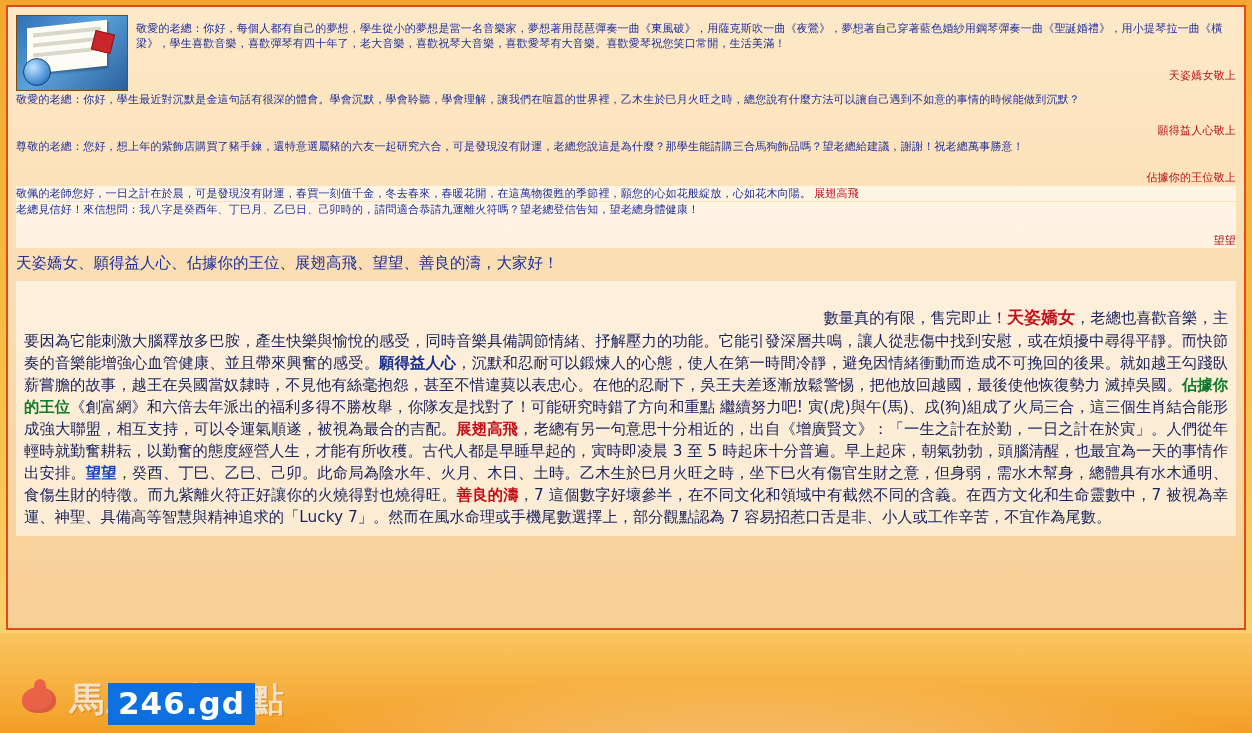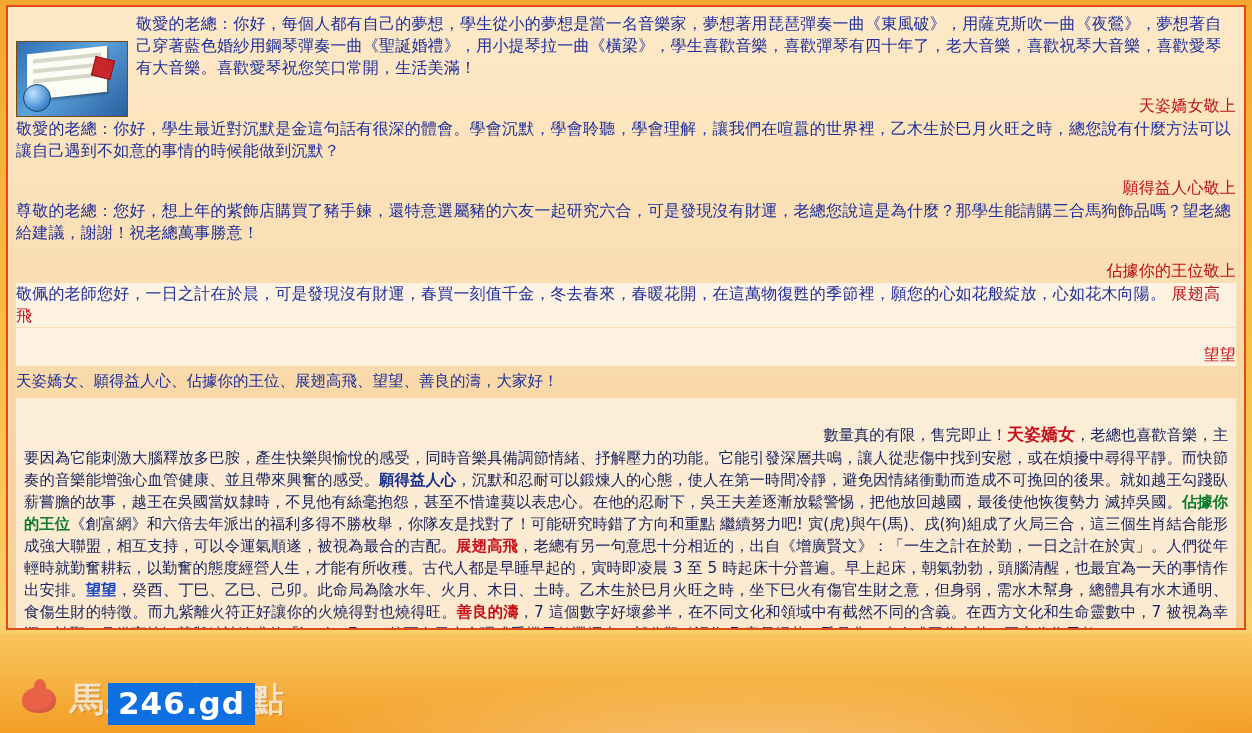--- a/index.html
+++ b/index.html
@@ -19,26 +19,27 @@
     background:linear-gradient(180deg,#fde9c8 0%,#fbdfb4 40%,#f7cf95 100%);
     box-sizing:border-box;
     overflow:hidden;
   }
   .letters{
     position:relative;
     padding:6px 8px 0 8px;
   }
   .letter{
     display:flex;
-    align-items:flex-end;
+    align-items:center;
     color:#1f2f9c;
-    font-size:16px;
+    font-size:11px;
     line-height:1.37;
     letter-spacing:.2px;
     margin-bottom:1px;
+    font-family:Liberation Serif, serif;
   }
   .letter .body{flex:1;}
   .sig{display:block;text-align:right;color:#b8121a;margin-top:16px;}
   .thumb{
     width:110px;height:74px;flex:0 0 110px;
     margin:2px 8px 0 0;
     border:1px solid #7a4a12;
     background:linear-gradient(135deg,#2f6fb5 0%,#5ba3dd 45%,#2a5f9e 100%);
     position:relative;overflow:hidden;
   }
@@ -161,20 +162,21 @@
 
       <div class="letter hl-white">
         <div class="body">
           <span>敬佩的老師您好，一日之計在於晨，可是發現沒有財運，春買一刻值千金，冬去春來，春暖花開，在這萬物復甦的季節裡，願您的心如花般綻放，心如花木向陽。</span>
           <span style="color:#b8121a;">展翅高飛</span>
         </div>
       </div>
 
       <div class="letter hl-white">
         <div class="body">
+          <span>老總見信好！來信想問：我八字是癸酉年、丁巳月、乙巳日、己卯時的，請問適合恭請九運離火符嗎？望老總登信告知，望老總身體健康！</span>
           <span class="sig">望望</span>
         </div>
       </div>
 
 
     </div>
 
     <div class="greet">天姿嬌女、願得益人心、佔據你的王位、展翅高飛、望望、善良的濤，大家好！</div>
 
     <div class="article">

